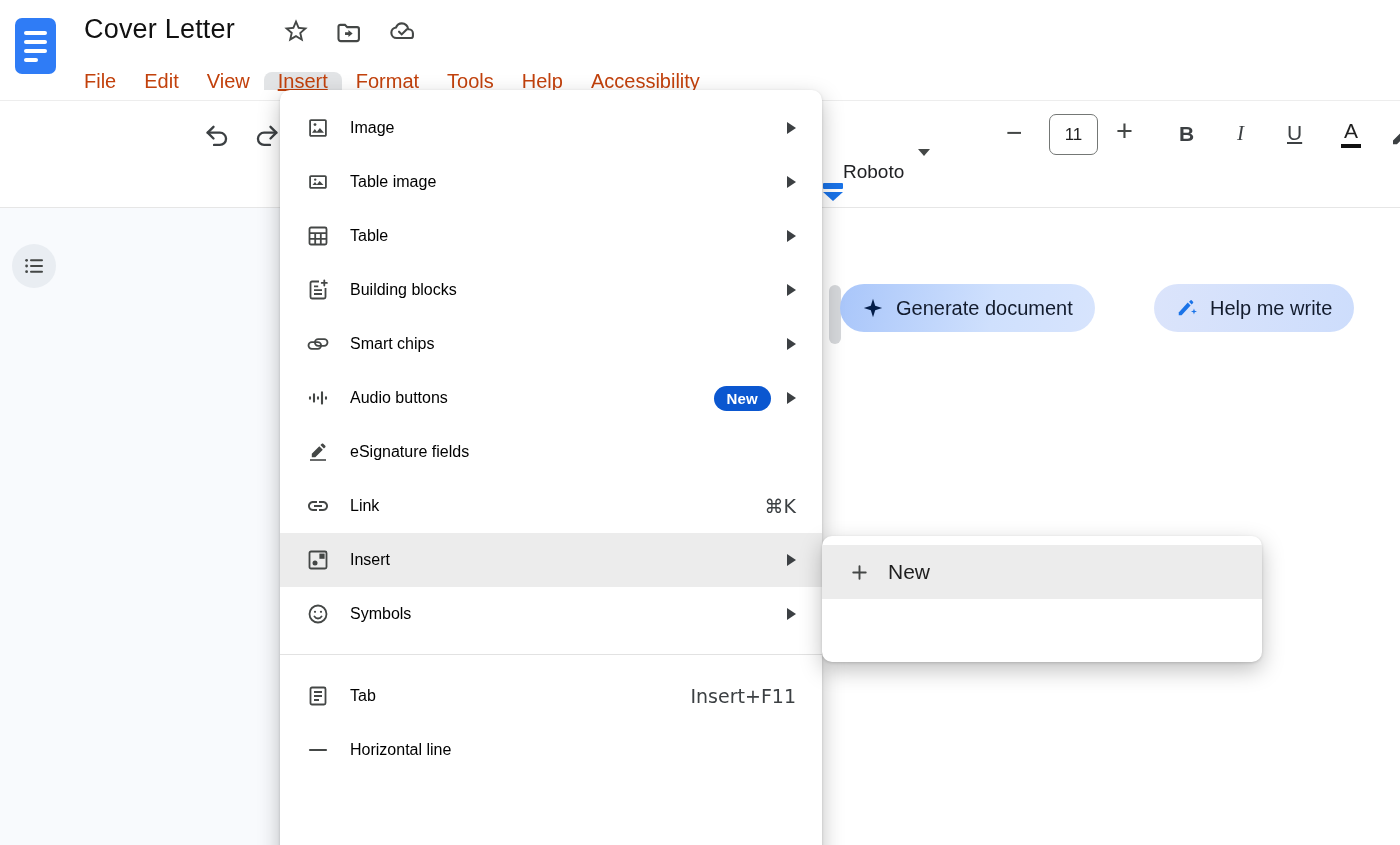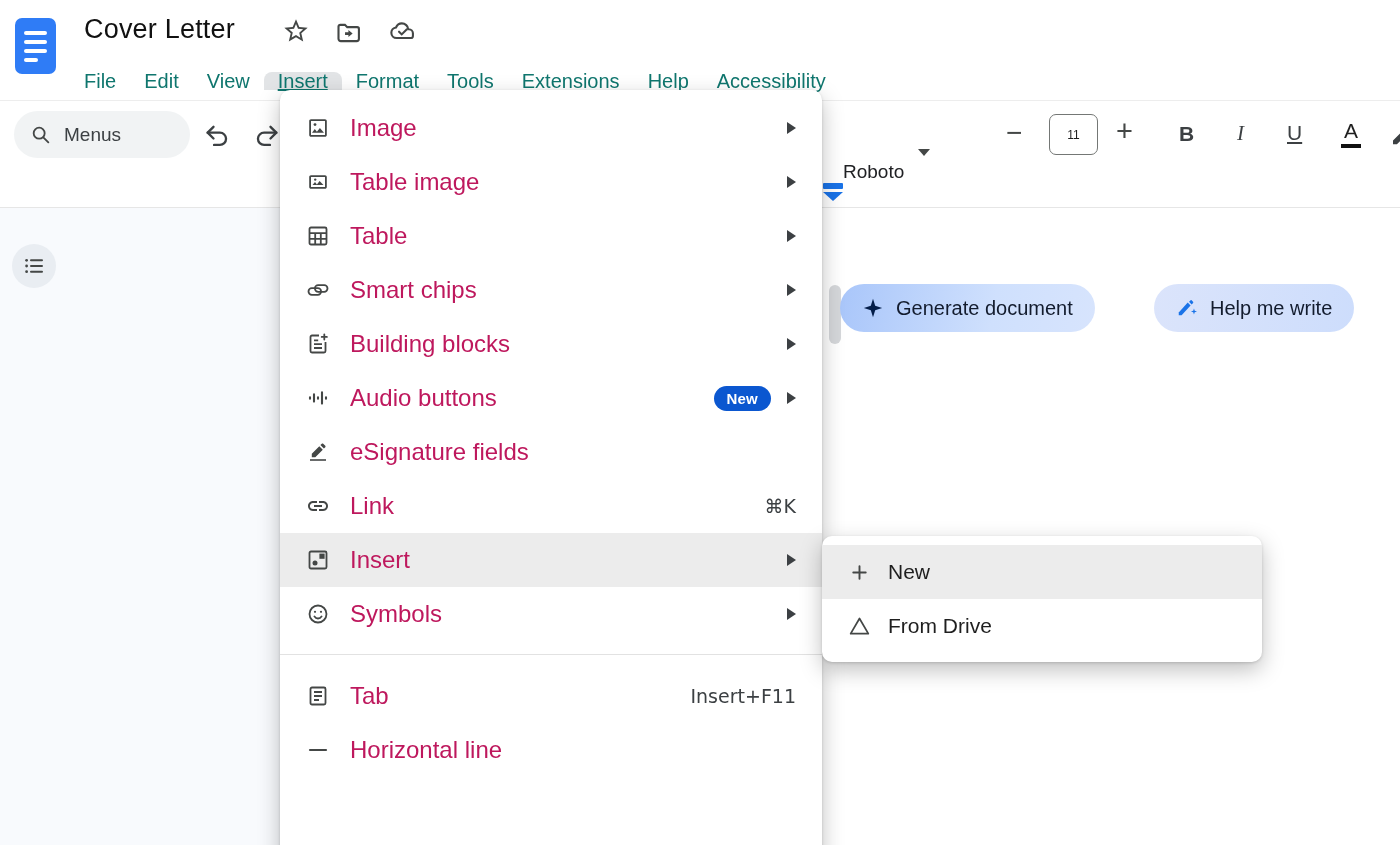--- a/index.html
+++ b/index.html
@@ -13,36 +13,36 @@
   .menubar-divider { position:absolute; left:0; top:100px; width:1400px; height:1px; background:#ededed; }
   .docs-logo { position:absolute; left:15px; top:18px; width:41px; height:56px; background:#2f7cf6;
     border-radius:7px; display:flex; flex-direction:column; justify-content:center; gap:5px; padding-left:9px; }
   .docs-logo span { display:block; height:4px; background:#fff; border-radius:2px; width:23px; }
   .docs-logo span:last-child { width:14px; }
   .doc-title { position:absolute; left:84px; top:14px; font-size:27px; font-weight:500; color:#111; letter-spacing:.2px; }
   .hdr-icon { position:absolute; top:17px; width:28px; height:28px; color:#444746; }
   .hdr-icon svg { width:100%; height:100%; }
 
   .menubar { position:absolute; left:70px; top:52px; height:38px; display:flex; align-items:stretch; font-size:20px; }
-  .menu-btn { display:flex; align-items:center; padding:0 14px; border-radius:8px; color:#0f766e; cursor:default;margin-top:20px; }
+  .menu-btn { display:flex; align-items:center; padding:0 14px; border-radius:8px; color:#c2410c; cursor:default;margin-top:20px; }
   .menu-btn.active { background:#e2e4e6; border-radius:8px 8px 0 0;text-decoration:underline; }
 
   
   .menus-pill { position:absolute; left:14px; top:111px; width:176px; height:47px; border-radius:24px;
     background:#f1f3f4; display:flex; align-items:center; padding:0 16px; gap:12px; }
   .menus-pill svg { width:22px; height:22px; color:#444746; }
   .menus-label { font-size:19px; color:#3c4043; }
   .tb-icon { position:absolute; width:28px; height:28px; color:#3c4043; }
   .tb-icon svg { width:100%; height:100%; }
   .font-select { position:absolute; left:843px; top:121px; display:flex; align-items:center; gap:14px; }
   .font-name { font-size:19px; color:#202124;margin-top:40px; }
   .caret-down { width:0; height:0; border-left:6px solid transparent; border-right:6px solid transparent; border-top:7px solid #444746; }
   .tb-text { position:absolute; color:#444746; }
   .size-box { position:absolute; left:1049px; top:114px; width:49px; height:41px; border:1.5px solid #747775;
-    border-radius:7px; display:flex; align-items:center; justify-content:center; font-size:12px; color:#1f1f1f; }
+    border-radius:7px; display:flex; align-items:center; justify-content:center; font-size:17px; color:#1f1f1f; }
   .fmt-b { position:absolute; left:1179px; top:122px; font-size:21px; font-weight:700; color:#3c4043; }
   .fmt-i { position:absolute; left:1237px; top:121px; font-size:21px; font-style:italic; font-family:"Liberation Serif", serif; color:#3c4043; }
   .fmt-u { position:absolute; left:1287px; top:121px; font-size:21px; text-decoration:underline; color:#3c4043; }
   .fmt-a { position:absolute; left:1341px; top:119px; font-size:21px; font-weight:500; color:#1f1f1f;
     border-bottom:4px solid #111; padding:0 3px 1px 3px; }
   .marker-partial { position:absolute; left:1388px; top:118px; width:30px; height:30px; color:#3c4043; }
 
   
   .indent-bar { position:absolute; left:823px; top:183px; width:20px; height:6px; background:#1a73e8; border-radius:1px; }
   .indent-tri { position:absolute; left:823px; top:192px; width:0; height:0;
@@ -63,21 +63,21 @@
   .pill-btn svg { width:22px; height:22px; }
 
   
   .insert-menu { position:absolute; left:280px; top:90px; width:542px; height:800px; background:#fff;
     border-radius:10px; box-shadow:0 1px 3px rgba(0,0,0,.15), 0 8px 22px rgba(0,0,0,.25);
     padding:11px 0 10px 0; z-index:5; }
   .menu-row { display:flex; align-items:center; height:54px; padding:0 26px; }
   .menu-row.hl { background:#ececec; }
   .mi-icon { width:24px; height:24px; color:#444746; flex:0 0 24px; }
   .mi-icon svg { width:100%; height:100%; }
-  .mi-label { margin-left:20px; font-size:24px; color:#be185d; white-space:nowrap; }
+  .mi-label { margin-left:20px; font-size:16px; color:#000000; white-space:nowrap; }
   .mi-right { margin-left:auto; display:flex; align-items:center; gap:16px; }
   .arrow-right { width:0; height:0; border-left:9px solid #3c4043; border-top:6px solid transparent; border-bottom:6px solid transparent; }
   .new-badge { background:#0b57d0; color:#fff; font-size:15px; font-weight:700; padding:4px 13px; border-radius:13px; letter-spacing:.2px; }
   .shortcut { font-size:19px; color:#3c4043; font-family:"DejaVu Sans","Liberation Sans",sans-serif; }
   .menu-sep { height:1px; background:#e2e2e2; margin:13px 0 14px 0; }
 
   
   .sub-menu { position:absolute; left:822px; top:536px; width:440px; height:126px; background:#fff;
     border-radius:10px; box-shadow:0 1px 3px rgba(0,0,0,.15), 0 8px 22px rgba(0,0,0,.25);
     padding:9px 0; z-index:6; }
@@ -122,32 +122,24 @@
         </svg>
     </div>
 
     <div class="menubar">
       <div class="menu-btn">File</div>
       <div class="menu-btn">Edit</div>
       <div class="menu-btn">View</div>
       <div class="menu-btn active">Insert</div>
       <div class="menu-btn">Format</div>
       <div class="menu-btn">Tools</div>
-      <div class="menu-btn">Extensions</div>
       <div class="menu-btn">Help</div>
       <div class="menu-btn">Accessibility</div>
     </div>
 
-    <div class="menus-pill">
-      <svg viewBox="0 0 24 24">
-          <circle cx="10" cy="10" r="6" fill="none" stroke="currentColor" stroke-width="2"></circle>
-          <path d="M14.5 14.5L20 20" stroke="currentColor" stroke-width="2" stroke-linecap="round"></path>
-        </svg>
-      <span class="menus-label">Menus</span>
-    </div>
 
     <div class="tb-icon" style="left:203px;top:121px;">
       <svg viewBox="0 0 24 24" fill="none" stroke="currentColor" stroke-width="2" stroke-linecap="round" stroke-linejoin="round">
           <path d="M9 5L4 10l5 5"></path>
           <path d="M4 10h10.5a5.25 5.25 0 0 1 0 10.5H9.5"></path>
         </svg>
     </div>
     <div class="tb-icon" style="left:253px;top:121px;">
       <svg viewBox="0 0 24 24" fill="none" stroke="currentColor" stroke-width="2" stroke-linecap="round" stroke-linejoin="round">
           <path d="M15 5l5 5-5 5"></path>
@@ -242,36 +234,36 @@
             <path d="M3.5 9.2h17M3.5 14.8h17M9.2 9.2v11.3M14.8 9.2v11.3"></path>
           </svg></span>
       <span class="mi-label">Table</span>
       <span class="mi-right">
           <span class="arrow-right"></span>
         </span>
     </div>
 
     <div class="menu-row">
       <span class="mi-icon"><svg viewBox="0 0 24 24" fill="none" stroke="currentColor" stroke-width="1.8">
-            <rect x="2.5" y="10.2" width="12.6" height="6.6" rx="3.3"></rect>
-            <rect x="8.9" y="7.2" width="12.6" height="6.6" rx="3.3"></rect>
-          </svg></span>
-      <span class="mi-label">Smart chips</span>
-      <span class="mi-right">
-          <span class="arrow-right"></span>
-        </span>
-    </div>
-
-    <div class="menu-row">
-      <span class="mi-icon"><svg viewBox="0 0 24 24" fill="none" stroke="currentColor" stroke-width="1.8">
             <path d="M13 3.5H6c-.8 0-1.5.7-1.5 1.5v14c0 .8.7 1.5 1.5 1.5h12c.8 0 1.5-.7 1.5-1.5v-9"></path>
             <path d="M8 12.2h8M8 16h8M8 8.4h4.2"></path>
             <path d="M18.3 2.3v5.2M15.7 4.9h5.2" stroke-linecap="round"></path>
           </svg></span>
       <span class="mi-label">Building blocks</span>
+      <span class="mi-right">
+          <span class="arrow-right"></span>
+        </span>
+    </div>
+
+    <div class="menu-row">
+      <span class="mi-icon"><svg viewBox="0 0 24 24" fill="none" stroke="currentColor" stroke-width="1.8">
+            <rect x="2.5" y="10.2" width="12.6" height="6.6" rx="3.3"></rect>
+            <rect x="8.9" y="7.2" width="12.6" height="6.6" rx="3.3"></rect>
+          </svg></span>
+      <span class="mi-label">Smart chips</span>
       <span class="mi-right">
           <span class="arrow-right"></span>
         </span>
     </div>
 
     <div class="menu-row">
       <span class="mi-icon"><svg viewBox="0 0 24 24" fill="none" stroke="currentColor" stroke-width="2.1" stroke-linecap="round">
             <path d="M4 11.2v1.6M8 8.4v7.2M12 11.2v1.6M16 6.4v11.2M20 11.2v1.6"></path>
           </svg></span>
       <span class="mi-label">Audio buttons</span>
@@ -348,21 +340,15 @@
 
   </div>
 
   <div class="sub-menu">
     <div class="sub-row hl">
       <span class="sub-icon"><svg viewBox="0 0 24 24" fill="none" stroke="currentColor" stroke-width="2" stroke-linecap="round">
             <path d="M12 5.5v13M5.5 12h13"></path>
           </svg></span>
       <span class="sub-label">New</span>
     </div>
-    <div class="sub-row">
-      <span class="sub-icon"><svg viewBox="0 0 24 24" fill="none" stroke="currentColor" stroke-width="1.8" stroke-linejoin="round">
-            <path d="M12 3.6L21.2 19.5H2.8L12 3.6z"></path>
-          </svg></span>
-      <span class="sub-label">From Drive</span>
-    </div>
   </div>
 
 </div>
 
 </body></html>

